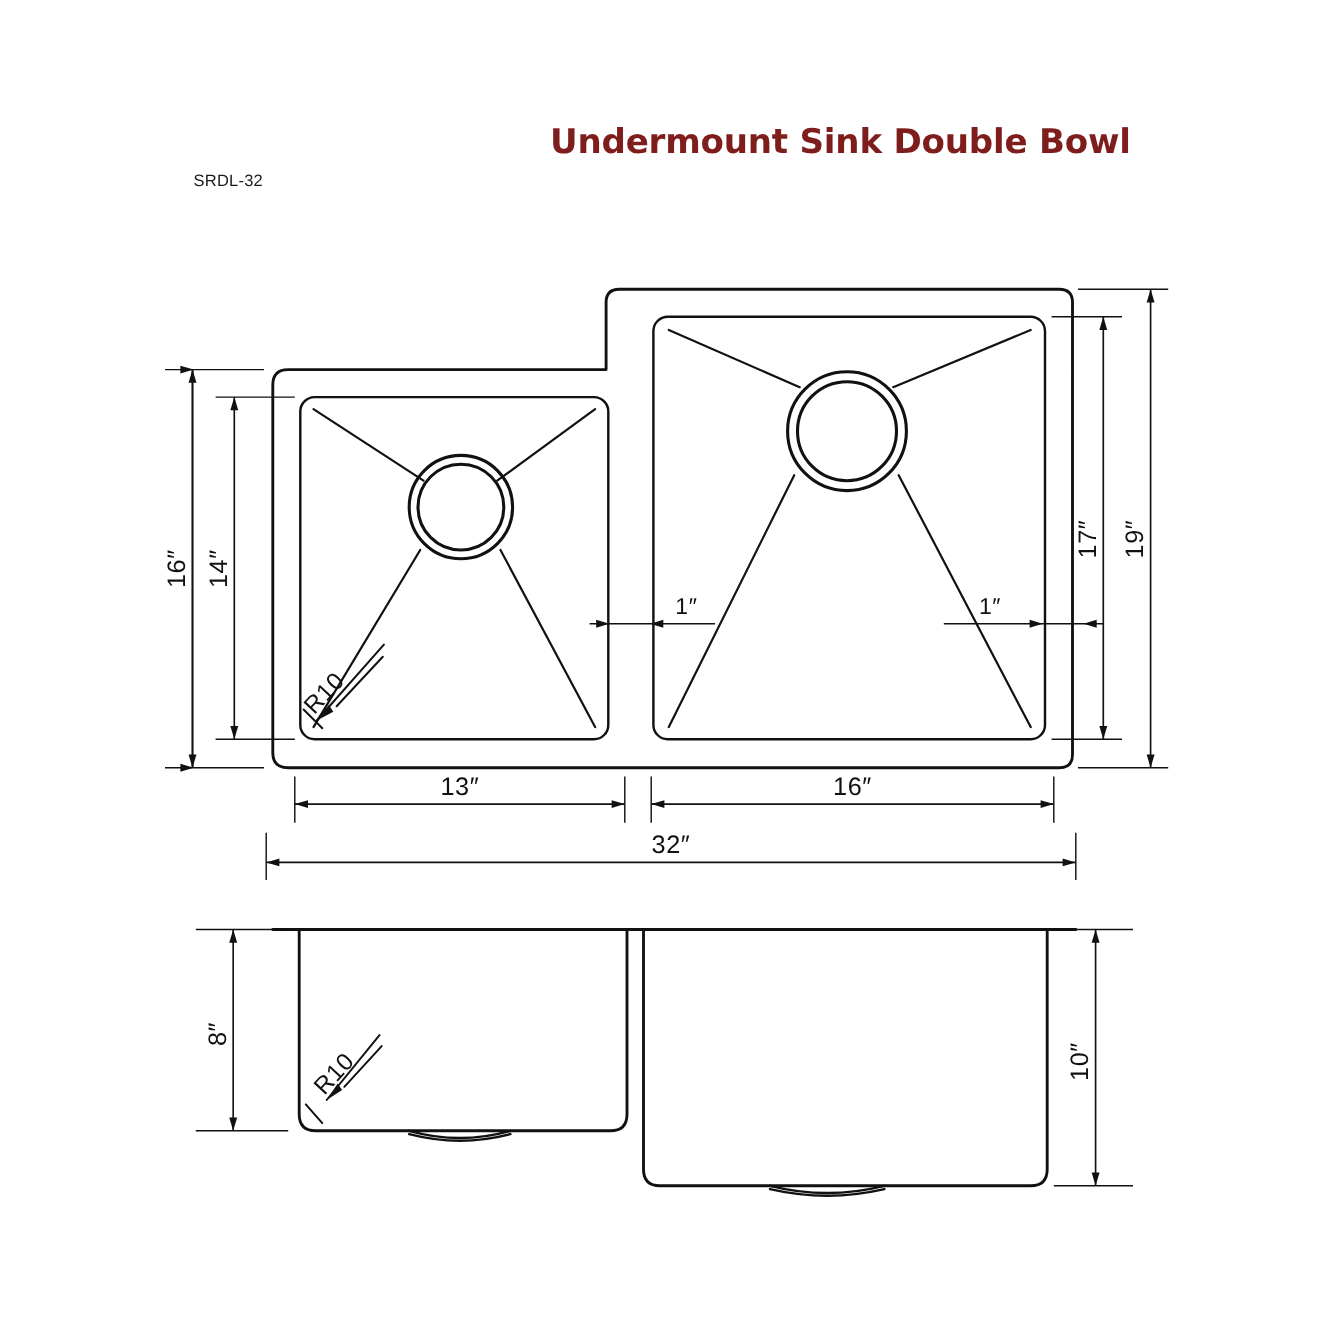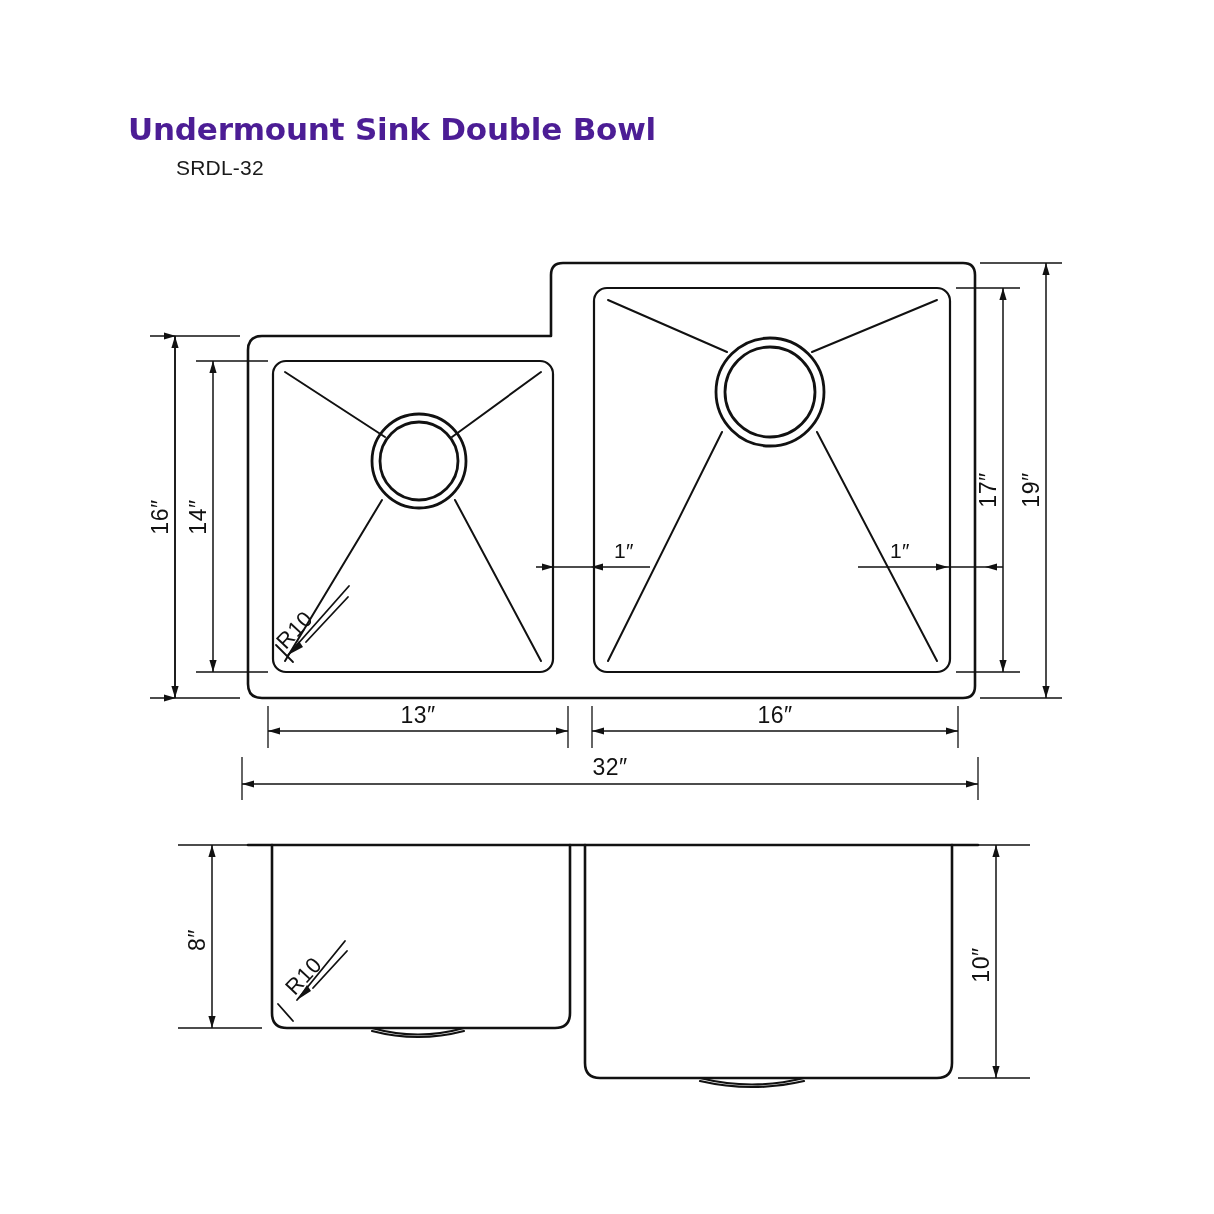--- a/index.html
+++ b/index.html
@@ -26,28 +26,29 @@
     position: absolute;
     left: 128px;
     top: 112px;
     width: 900px;
   }
   .doc-title {
     font-family: "DejaVu Sans", "Liberation Sans", sans-serif;
     font-size: 31px;
     font-weight: 700;
     letter-spacing: -0.2px;
-    color: #4c1d95;
+    color: #7f1d1d;
     margin: 0;
     line-height: 1.15;
     white-space: nowrap;
+    text-align: right;
   }
   .doc-model {
     font-family: "Liberation Sans", sans-serif;
-    font-size: 21px;
+    font-size: 15px;
     font-weight: 400;
     color: #1a1a1a;
     margin: 8px 0 0 48px;
     letter-spacing: 0.2px;
     white-space: nowrap;
   }
   #drawing {
     position: absolute;
     left: 0;
     top: 0;

